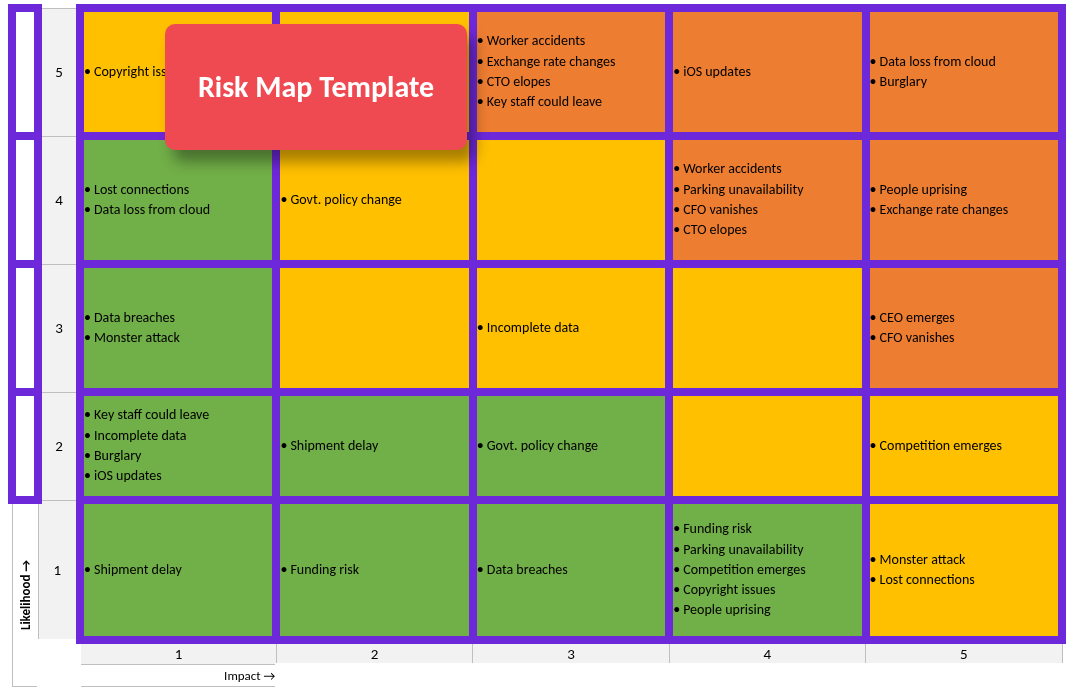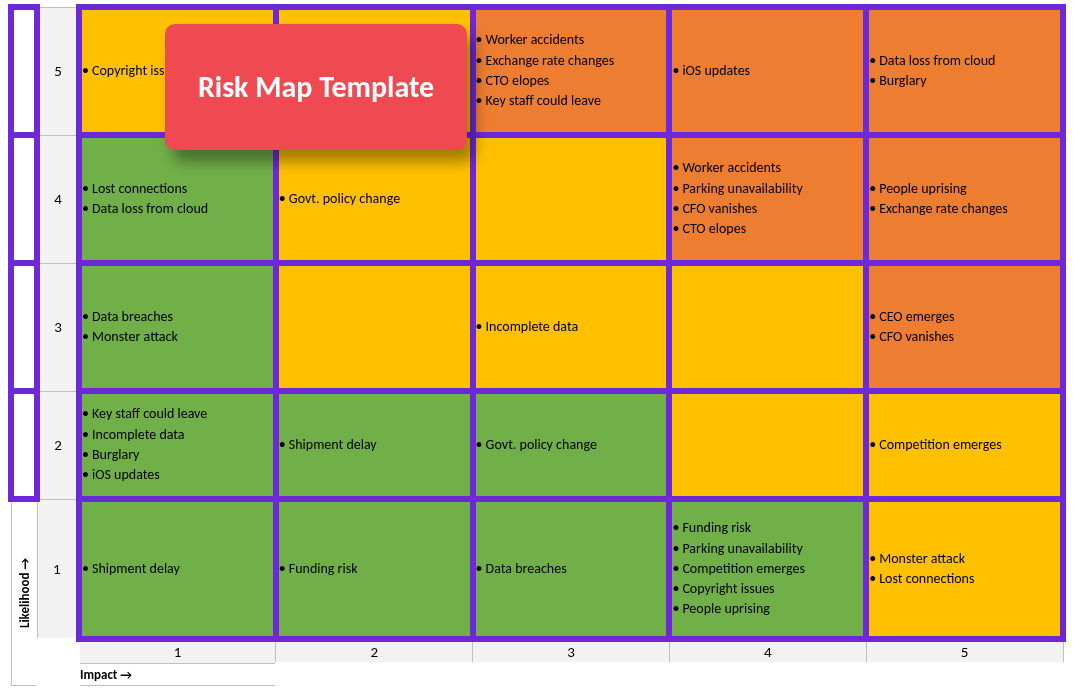--- a/index.html
+++ b/index.html
@@ -18,21 +18,21 @@
     left: 8px;
     top: 4px;
     width: 1058px;
   }
   table.risk {
     border-collapse: collapse;
     width: 100%;
     table-layout: fixed;
   }
   table.risk td, table.risk th {
-    border: 6px solid #6d28d9;
+    border: 8px solid #6d28d9;
     padding: 0;
   }
   .corner {
     width: 26px;
     background: #fff;
     border: 2px solid #fff;
   }
   .rowhdr {
     width: 42px;
     background: #f2f2f2;
@@ -92,23 +92,23 @@
     transform: translate(-50%, -50%) rotate(-90deg);
     transform-origin: center;
     white-space: nowrap;
     font-size: 13px;
     font-weight: bold;
     color: #000;
   }
   .xaxis {
     background: #fff;
     border: 1px solid #bfbfbf !important;
-    text-align: left;
+    text-align: right;
     font-size: 13px;
-    font-weight: bold;
+    font-weight: normal;
     height: 22px;
   }
   .blank { background:#fff; border:2px solid #fff !important; }
 
   
   .card {
     position: absolute;
     left: 165px;
     top: 24px;
     width: 302px;

